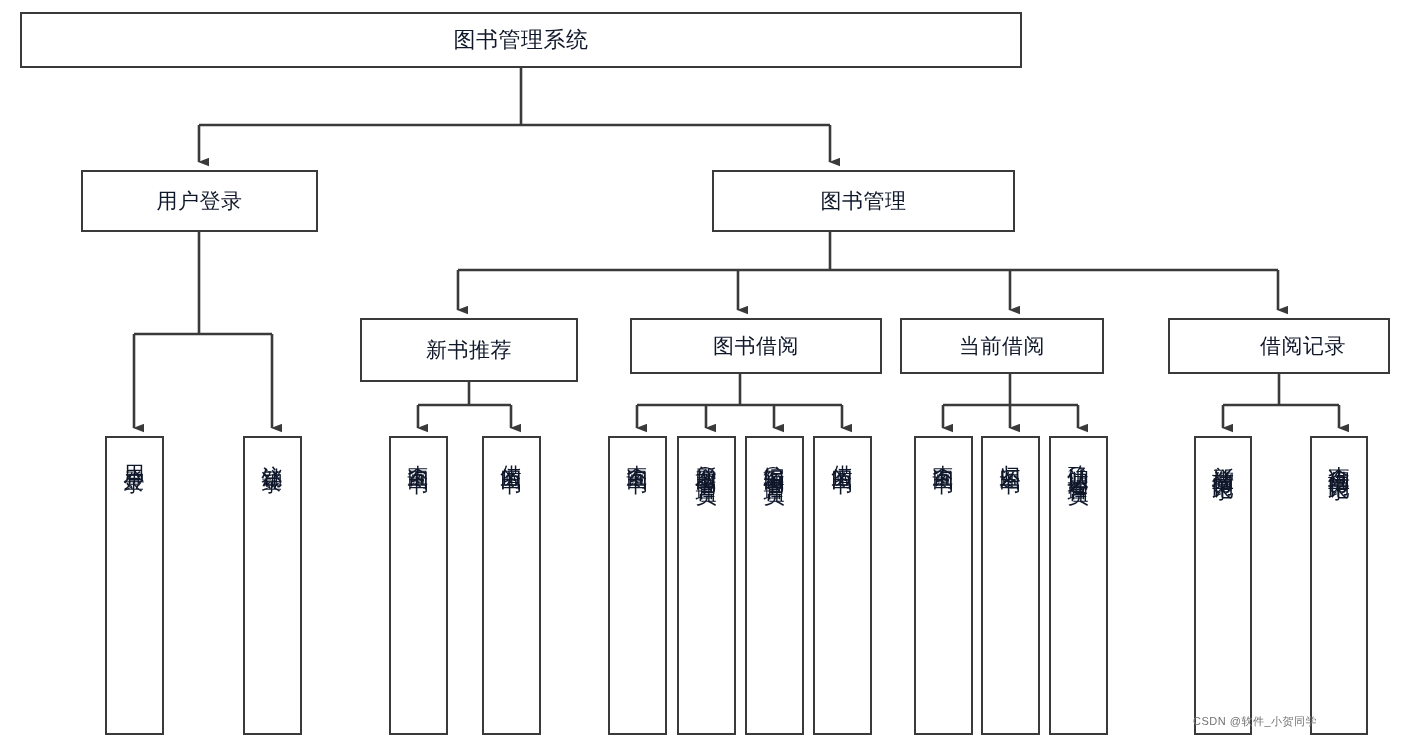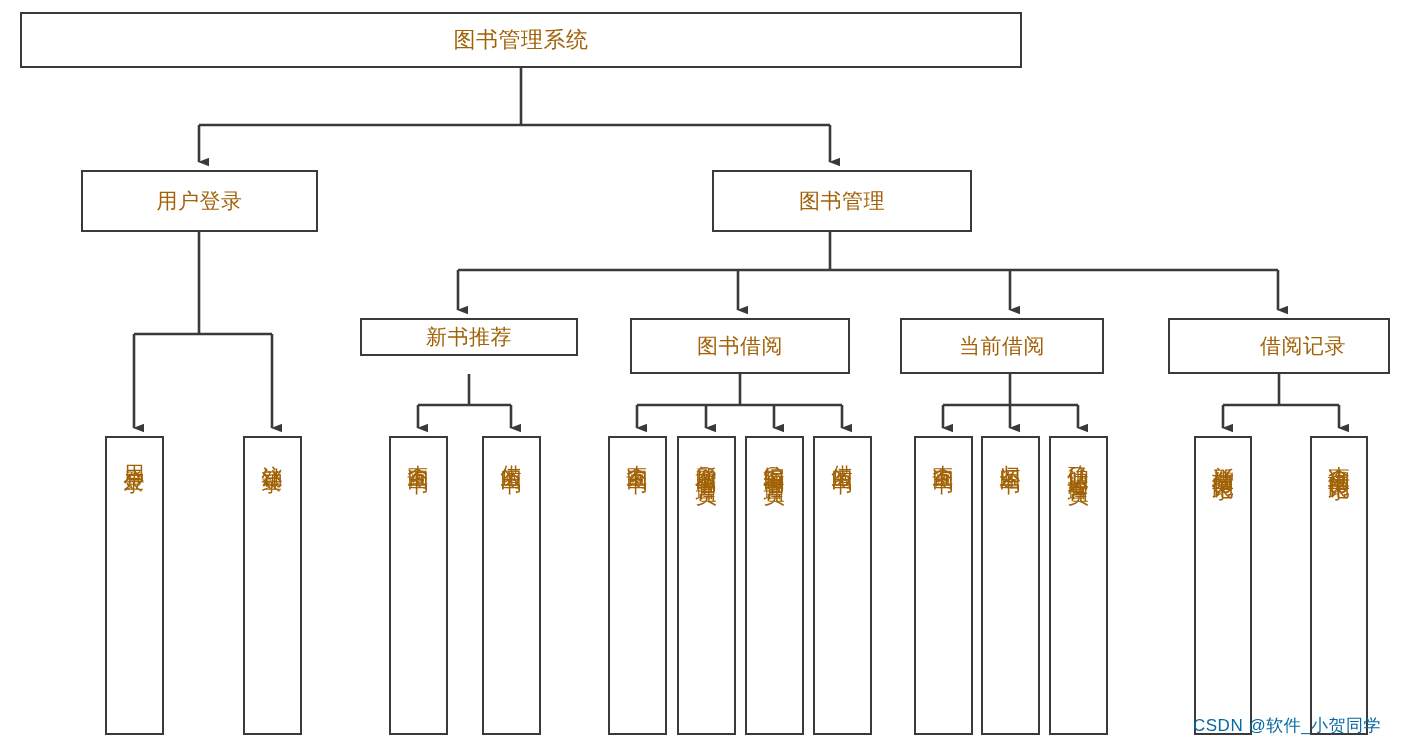--- a/index.html
+++ b/index.html
@@ -26,21 +26,21 @@
     height: 747px;
   }
   .node {
     position: absolute;
     box-sizing: border-box;
     background: #ffffff;
     border: 2px solid #3a3a3a;
     display: flex;
     align-items: center;
     justify-content: center;
-    color: #a16207;
+    color: #0f172a;
   }
   .node-label {
     display: block;
     text-align: center;
     line-height: 1.18;
     white-space: nowrap;
   }
   
   .node.horiz .node-label {
     font-size: 21px;
@@ -64,22 +64,22 @@
     max-height: 278px;
   }
   .node.vert.wide .node-label {
     font-size: 22px;
     letter-spacing: 3px;
   }
   #watermark {
     position: absolute;
     left: 1193px;
     top: 714px;
-    font-size: 17px;
-    color: #0369a1;
+    font-size: 11px;
+    color: #737373;
     white-space: nowrap;
     letter-spacing: 0.5px;
     pointer-events: none;
   }
 </style>
 </head>
 <body>
 
 <div id="diagram-root">
 
@@ -133,28 +133,28 @@
     </g>
   </svg>
 
   <div class="node horiz root" style="left:20px; top:12px; width:1002px; height:56px;">
     <span class="node-label">图书管理系统</span>
   </div>
 
   <div class="node horiz" style="left:81px; top:170px; width:237px; height:62px;">
     <span class="node-label">用户登录</span>
   </div>
-  <div class="node horiz" style="left:712px; top:170px; width:260px; height:62px;">
+  <div class="node horiz" style="left:712px; top:170px; width:303px; height:62px;">
     <span class="node-label">图书管理</span>
   </div>
 
-  <div class="node horiz" style="left:360px; top:318px; width:218px; height:38px;">
+  <div class="node horiz" style="left:360px; top:318px; width:218px; height:64px;">
     <span class="node-label">新书推荐</span>
   </div>
-  <div class="node horiz" style="left:630px; top:318px; width:220px; height:56px;">
+  <div class="node horiz" style="left:630px; top:318px; width:252px; height:56px;">
     <span class="node-label">图书借阅</span>
   </div>
   <div class="node horiz" style="left:900px; top:318px; width:204px; height:56px;">
     <span class="node-label">当前借阅</span>
   </div>
   <div class="node horiz" style="left:1168px; top:318px; width:222px; height:56px;padding-left:48px;">
     <span class="node-label">借阅记录</span>
   </div>
 
   <div class="node vert" style="left:105px; top:436px; width:59px; height:299px;">

